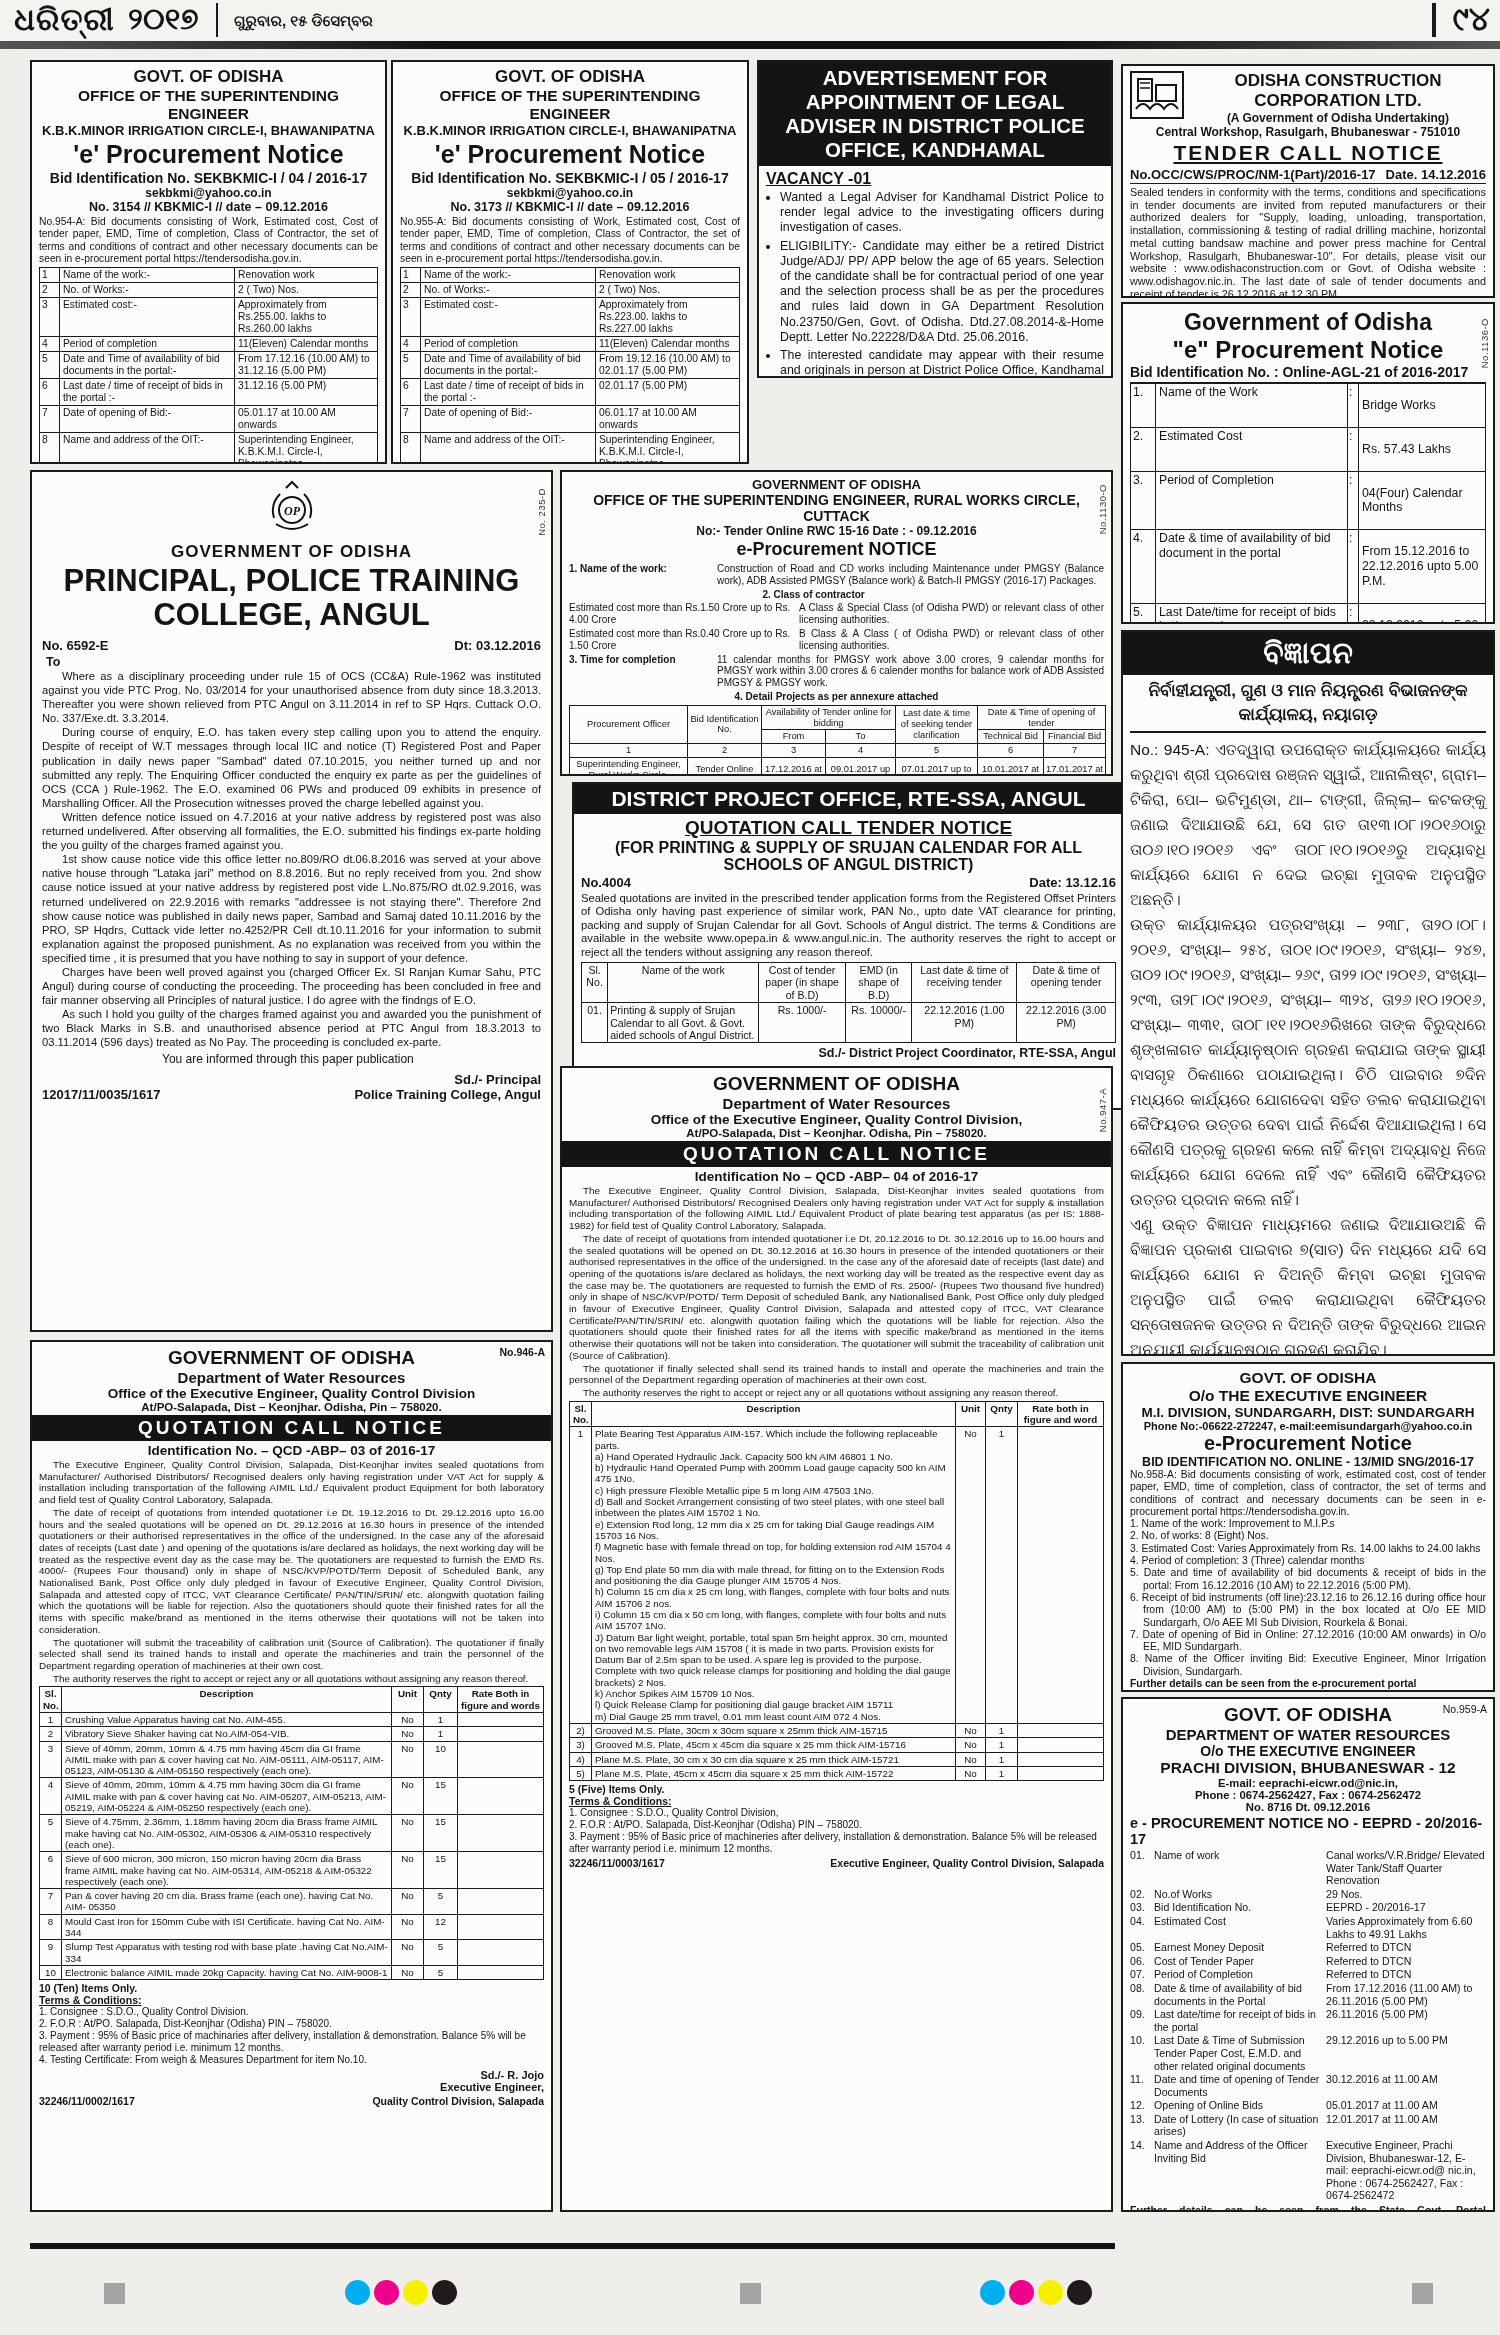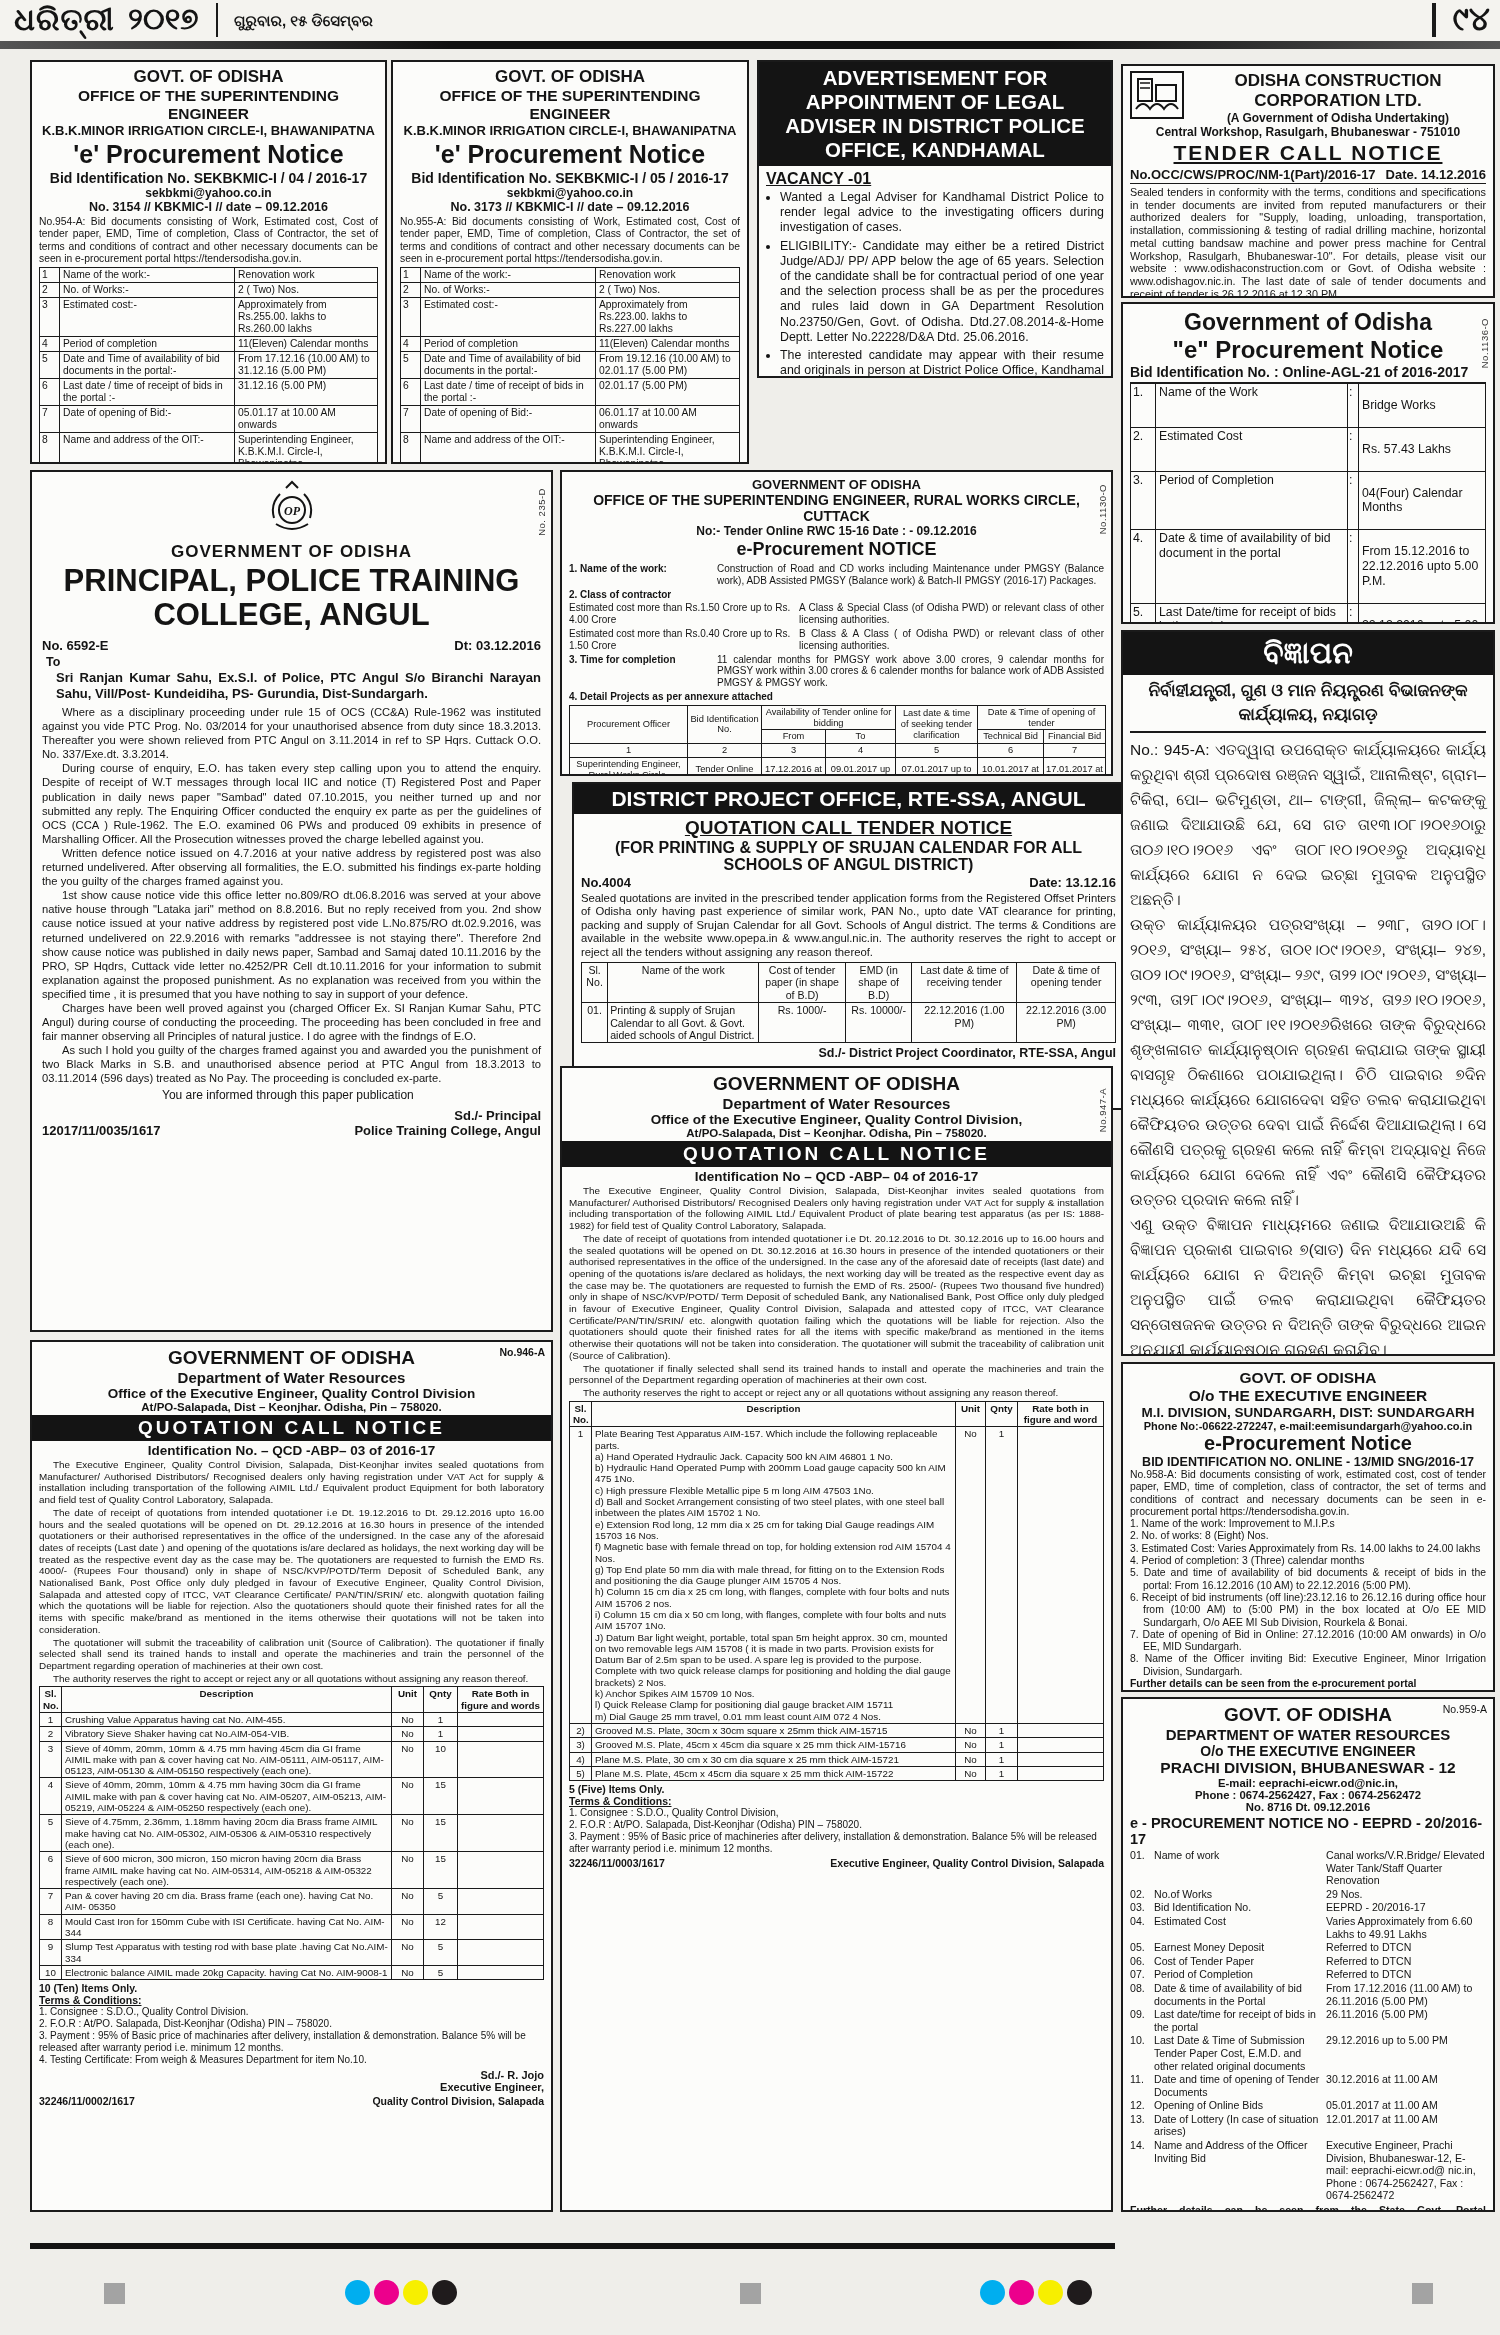--- a/index.html
+++ b/index.html
@@ -69,21 +69,21 @@
   #ptc .addr{font-size:13px;font-weight:bold;text-align:justify;margin:1px 0 3px 14px;line-height:16px;}
   #ptc p{font-size:11.2px;line-height:14.1px;text-align:justify;margin:0;text-indent:20px;}
   #ptc .close{font-size:12px;margin-top:2px;text-indent:120px;}
   #ptc .sgn{display:flex;justify-content:space-between;align-items:flex-end;font-size:13px;font-weight:bold;margin-top:6px;}
   #ptc-emblem{display:block;margin:0 auto;}
   
   #rwc .g{font-size:13px;font-weight:bold;text-align:center;}
   #rwc .o{font-size:14px;font-weight:bold;text-align:center;}
   #rwc .r{font-size:12px;font-weight:bold;text-align:center;}
   #rwc .ttl{font-size:18px;font-weight:bold;text-align:center;margin:1px 0 3px;}
-  .rwrow{display:flex;font-size:10px;line-height:11.8px;margin-bottom:2px;}
+  .rwrow{display:flex;font-size:10px;line-height:11.8px;margin-bottom:2px;justify-content:center;}
   .rwlab{width:148px;flex:none;font-weight:bold;}
   .rwlab2{width:230px;flex:none;}
   .rwval{flex:1;text-align:justify;}
   #rwc table{width:100%;border-collapse:collapse;table-layout:fixed;margin:2px 0;}
   #rwc th,#rwc td{border:1px solid #1a1a1a;font-size:9.3px;line-height:10.8px;padding:1px 2px;text-align:center;font-weight:normal;vertical-align:middle;}
   
   #rte .bar{font-size:21px;font-weight:bold;text-align:center;padding:3px 0;margin:-5px -7px 3px;}
   #rte .ttl{font-size:19px;font-weight:bold;text-decoration:underline;text-align:center;}
   #rte .sub{font-size:16px;font-weight:bold;text-align:center;line-height:17px;}
   #rte .ndrow{font-size:13px;font-weight:bold;margin:2px 0;gap:8px;}
@@ -353,21 +353,20 @@
     <path d="M26 10 l6 -6 l6 6" fill="none" stroke="#141414" stroke-width="2"></path>
     <path d="M16 46 q16 10 32 0" fill="none" stroke="#141414" stroke-width="2"></path>
   </svg>
   <div class="govt">GOVERNMENT OF ODISHA</div>
   <div class="ttl">PRINCIPAL, POLICE TRAINING COLLEGE, ANGUL</div>
   <div class="ndrow flexsb">
       <span>No. 6592-E</span>
       <span>Dt: 03.12.2016</span>
     </div>
   <div class="to">To</div>
-  <div class="addr">Sri Ranjan Kumar Sahu, Ex.S.I. of Police, PTC Angul S/o Biranchi Narayan Sahu, Vill/Post- Kundeidiha, PS- Gurundia, Dist-Sundargarh.</div>
   <p>Where as a disciplinary proceeding under rule 15 of OCS (CC&amp;A) Rule-1962 was instituted against you vide PTC Prog. No. 03/2014 for your unauthorised absence from duty since 18.3.2013. Thereafter you were shown relieved from PTC Angul on 3.11.2014 in ref to SP Hqrs. Cuttack O.O. No. 337/Exe.dt. 3.3.2014.</p>
   <p>During course of enquiry, E.O. has taken every step calling upon you to attend the enquiry. Despite of receipt of W.T messages through local IIC and notice (T) Registered Post and Paper publication in daily news paper "Sambad" dated 07.10.2015, you neither turned up and nor submitted any reply. The Enquiring Officer conducted the enquiry ex parte as per the guidelines of OCS (CCA ) Rule-1962. The E.O. examined 06 PWs and produced 09 exhibits in presence of Marshalling Officer. All the Prosecution witnesses proved the charge lebelled against you.</p>
   <p>Written defence notice issued on 4.7.2016 at your native address by registered post was also returned undelivered. After observing all formalities, the E.O. submitted his findings ex-parte holding the you guilty of the charges framed against you.</p>
   <p>1st show cause notice vide this office letter no.809/RO dt.06.8.2016 was served at your above native house through "Lataka jari" method on 8.8.2016. But no reply received from you. 2nd show cause notice issued at your native address by registered post vide L.No.875/RO dt.02.9.2016, was returned undelivered on 22.9.2016 with remarks "addressee is not staying there". Therefore 2nd show cause notice was published in daily news paper, Sambad and Samaj dated 10.11.2016 by the PRO, SP Hqdrs, Cuttack vide letter no.4252/PR Cell dt.10.11.2016 for your information to submit explanation against the proposed punishment. As no explanation was received from you within the specified time , it is presumed that you have nothing to say in support of your defence.</p>
   <p>Charges have been well proved against you (charged Officer Ex. SI Ranjan Kumar Sahu, PTC Angul) during course of conducting the proceeding. The proceeding has been concluded in free and fair manner observing all Principles of natural justice. I do agree with the findngs of E.O.</p>
   <p>As such I hold you guilty of the charges framed against you and awarded you the punishment of two Black Marks in S.B. and unauthorised absence period at PTC Angul from 18.3.2013 to 03.11.2014 (596 days) treated as No Pay. The proceeding is concluded ex-parte.</p>
   <div class="close">You are informed through this paper publication</div>
   <div class="sgn">
       <span>12017/11/0035/1617</span>
       <span class="rt"><span>Sd./- Principal</span><br><span>Police Training College, Angul</span></span>

